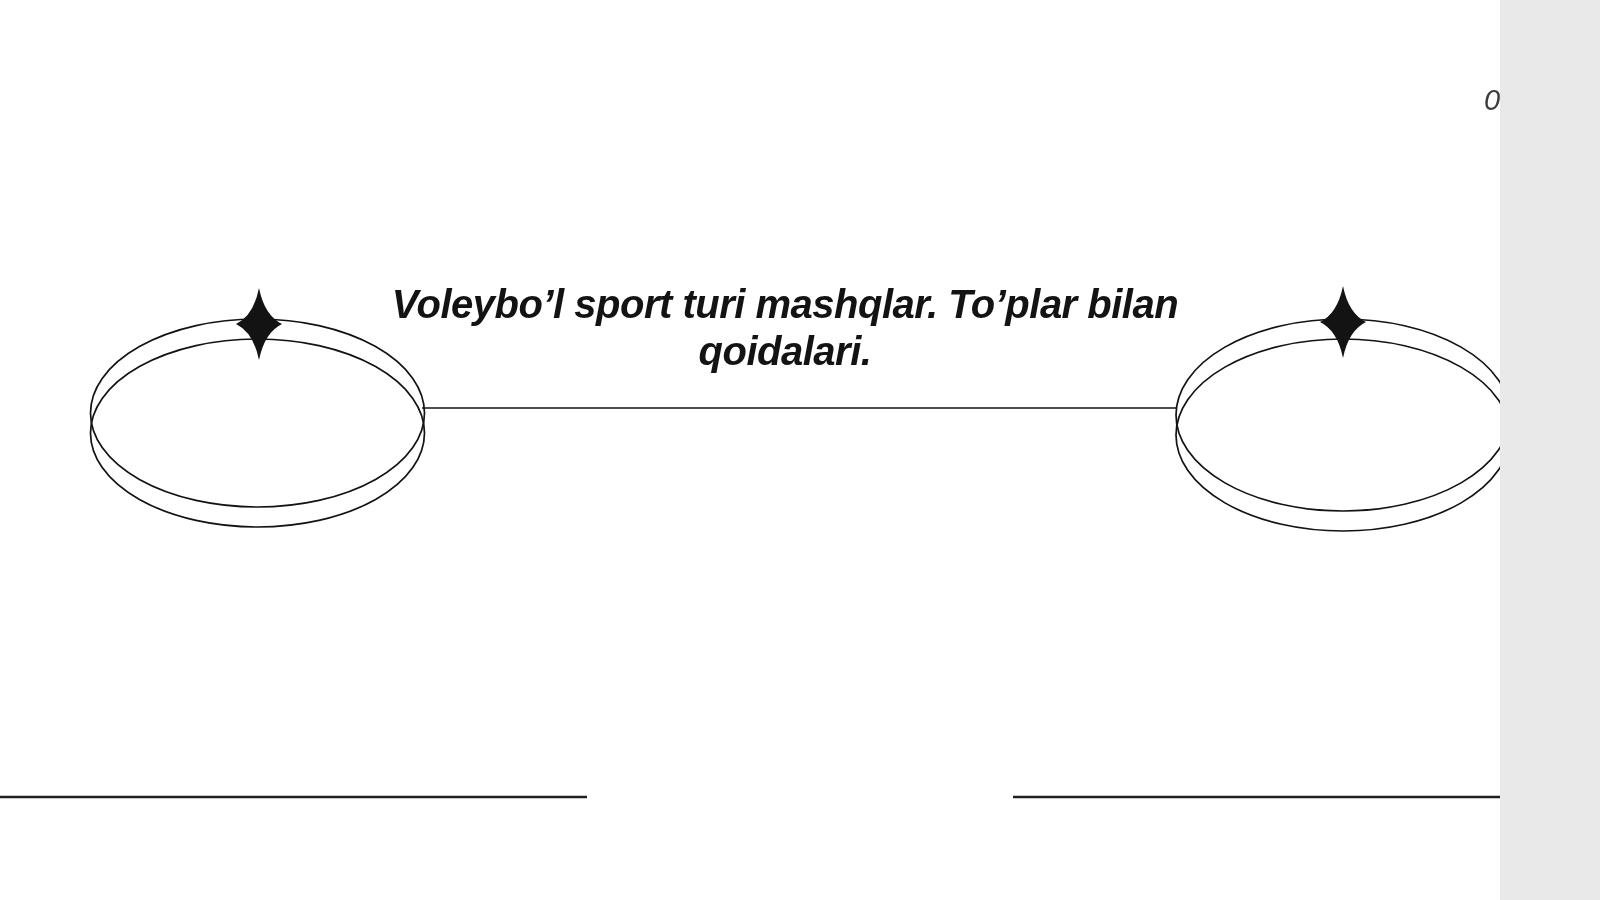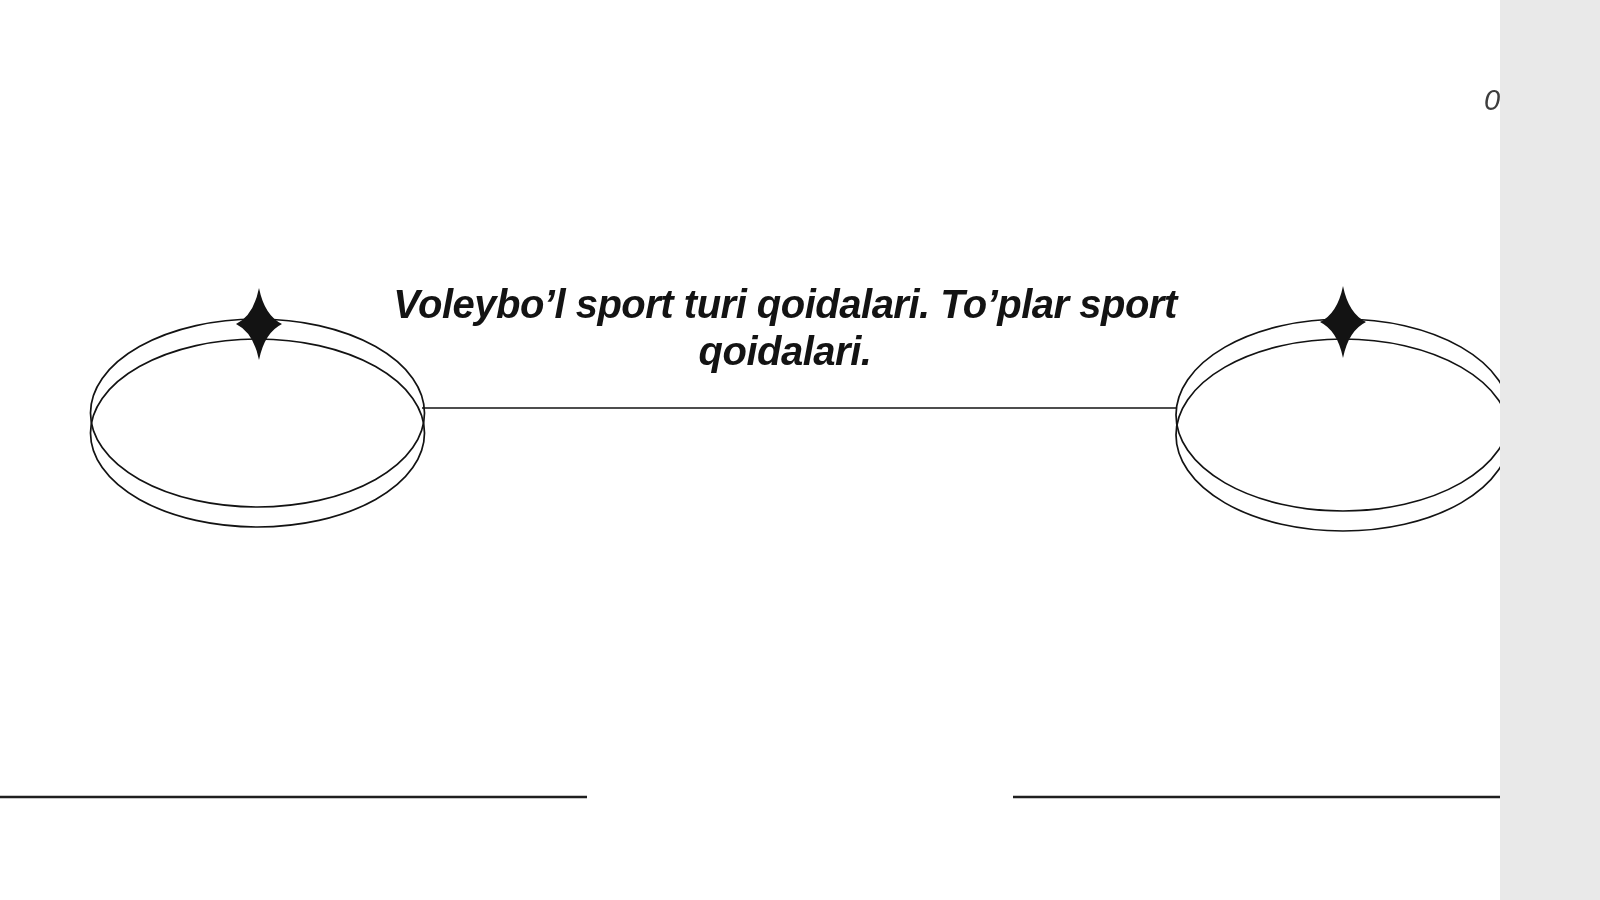--- a/index.html
+++ b/index.html
@@ -97,17 +97,17 @@
                Q 1337.5 313.4 1343 286 Z"></path>
     </g>
 
     <line class="footer-rule" x1="0" y1="797" x2="587" y2="797"></line>
     <line class="footer-rule" x1="1013" y1="797" x2="1600" y2="797"></line>
   </svg>
 
   <div class="page-number">01</div>
 
   <div class="slide-title">
-    <div class="line">Voleybo’l sport turi qoidalari. To’plar sport</div>
+    <div class="line">Voleybo’l sport turi mashqlar. To’plar bilan</div>
     <div class="line">qoidalari.</div>
   </div>
 
 </div>
 
 </body></html>

